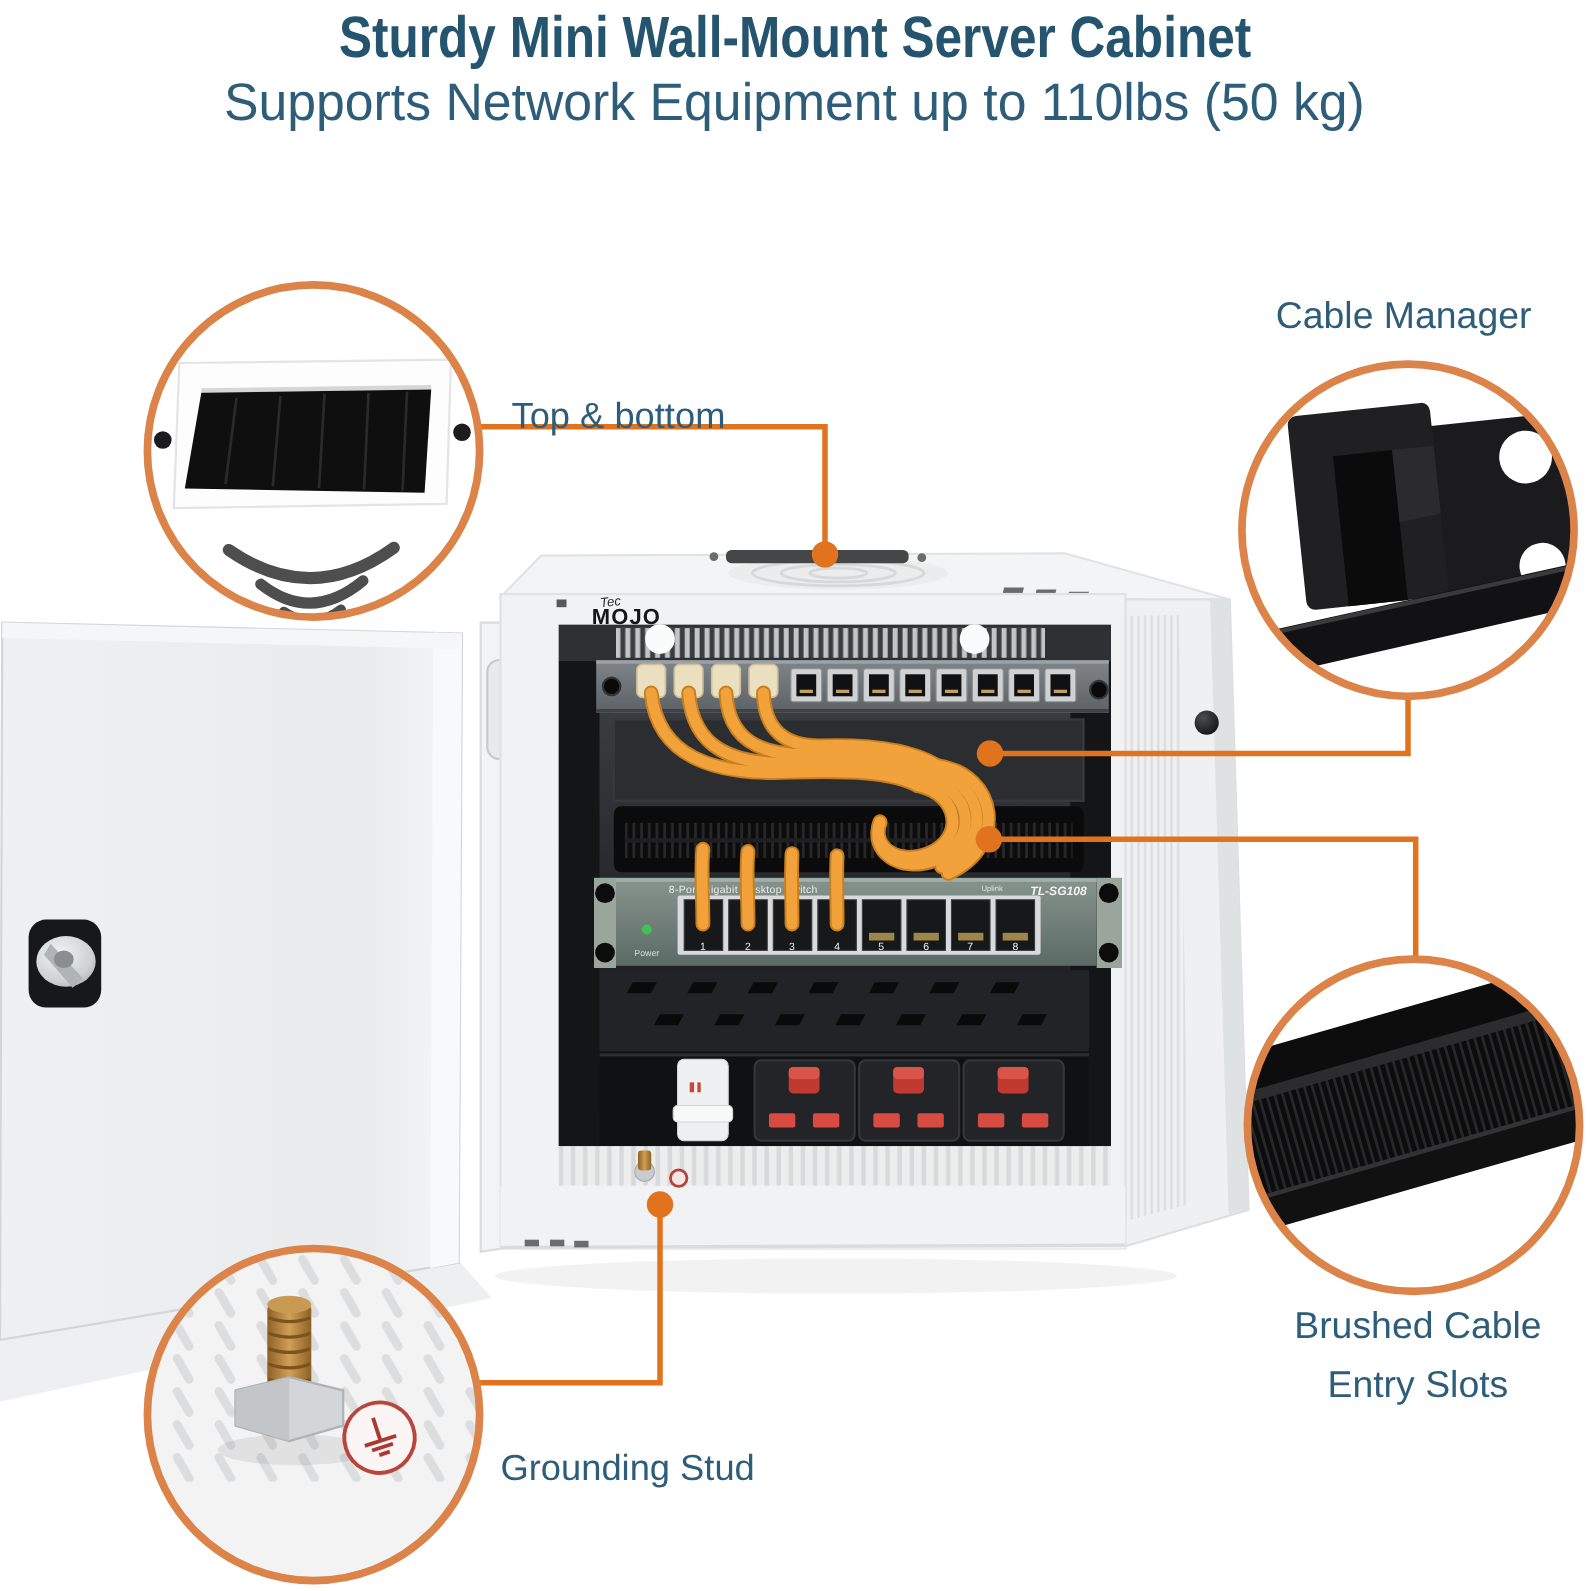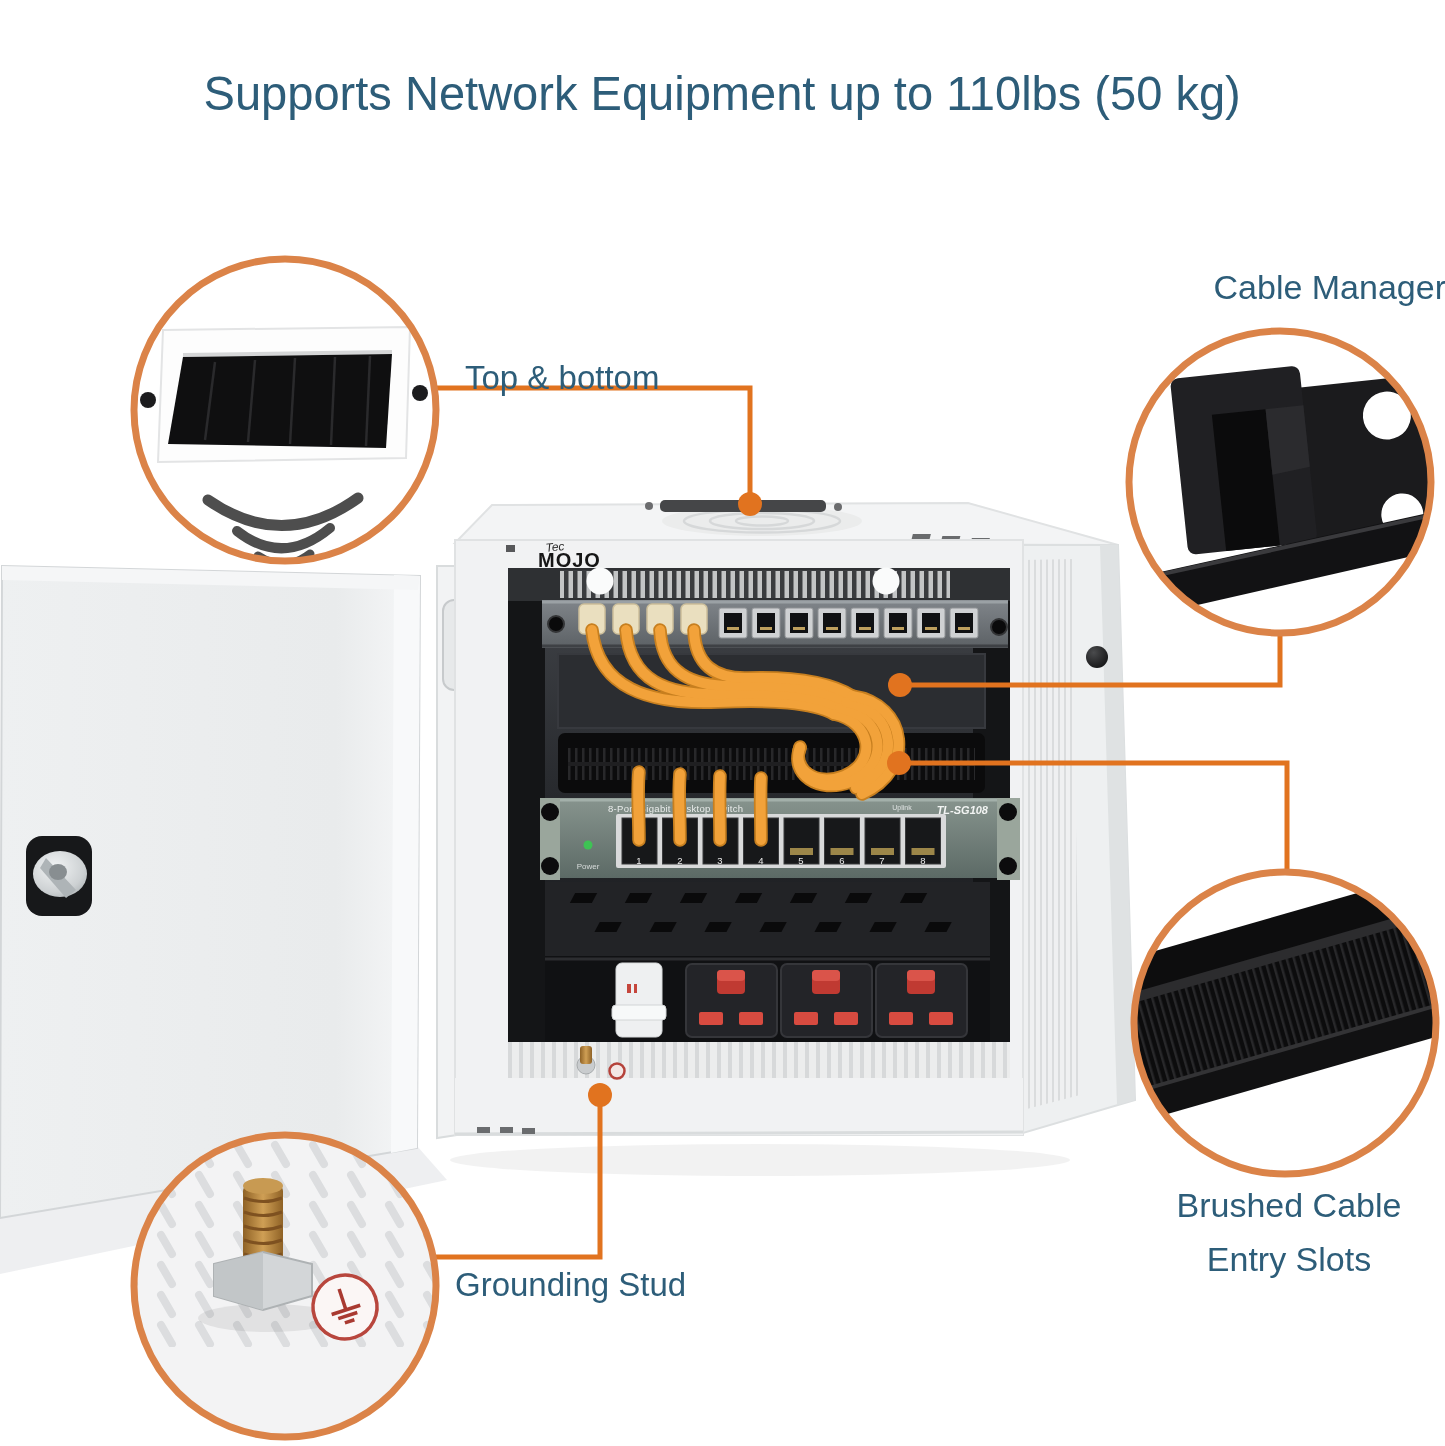--- a/index.html
+++ b/index.html
@@ -6,24 +6,24 @@
   #stage{position:relative;width:1445px;height:1446px;background:#ffffff;overflow:hidden;
          font-family:"Liberation Sans", sans-serif;}
   #scene{position:absolute;left:0;top:0;}
   .hdr{position:absolute;left:0;width:100%;text-align:center;color:#25546e;}
   .hdr .inner{display:inline-block;transform:scaleX(.85);transform-origin:center;white-space:nowrap;}
   #title{top:4px;font-size:53px;font-weight:700;letter-spacing:0px;}
   #subtitle{top:66px;font-size:48px;font-weight:400;color:#2d5d79;}
   #subtitle .inner{transform:scaleX(.98);}
   .callout-label{position:absolute;color:#2d5d79;font-size:33px;font-weight:400;white-space:nowrap;}
   #lbl-top-bottom{left:465px;top:347px;margin-top:12px;}
-  #lbl-cable-manager{left:1106px;top:268px;width:340px;text-align:right;font-size:34px;}
+  #lbl-cable-manager{left:1106px;top:268px;width:340px;text-align:center;font-size:34px;}
   #lbl-brushed-1{left:1115px;top:1186px;width:348px;text-align:center;font-size:34px;}
   #lbl-brushed-2{left:1115px;top:1240px;width:348px;text-align:center;font-size:34px;}
-  #lbl-grounding{left:455px;top:1266px;}
+  #lbl-grounding{left:455px;top:1315px;}
   svg text{font-family:"Liberation Sans", sans-serif;}
 </style>
 </head>
 <body>
 
 <div id="stage">
 
 <svg id="scene" width="1445" height="1446" viewBox="0 0 1445 1446">
   <defs>
     <linearGradient id="gDoor" x1="0" y1="0" x2="1" y2="0">
@@ -481,20 +481,23 @@
           <line x1="330" y1="1310" x2="360" y2="1310"></line>
           <line x1="335" y1="1316" x2="355" y2="1316"></line>
           <line x1="340" y1="1322" x2="350" y2="1322"></line>
         </g>
       </g>
     </g>
     <circle cx="285" cy="1286" r="151" fill="none" stroke="#db8348" stroke-width="7"></circle>
   </g>
 </svg>
 
+<div class="hdr" id="title">
+  <span class="inner">Sturdy Mini Wall-Mount Server Cabinet</span>
+</div>
 <div class="hdr" id="subtitle">
   <span class="inner">Supports Network Equipment up to 110lbs (50 kg)</span>
 </div>
 
 <div class="callout-label" id="lbl-top-bottom">Top &amp; bottom</div>
 <div class="callout-label" id="lbl-cable-manager">Cable Manager</div>
 <div class="callout-label" id="lbl-brushed-1">Brushed Cable</div>
 <div class="callout-label" id="lbl-brushed-2">Entry Slots</div>
 <div class="callout-label" id="lbl-grounding">Grounding Stud</div>
 

